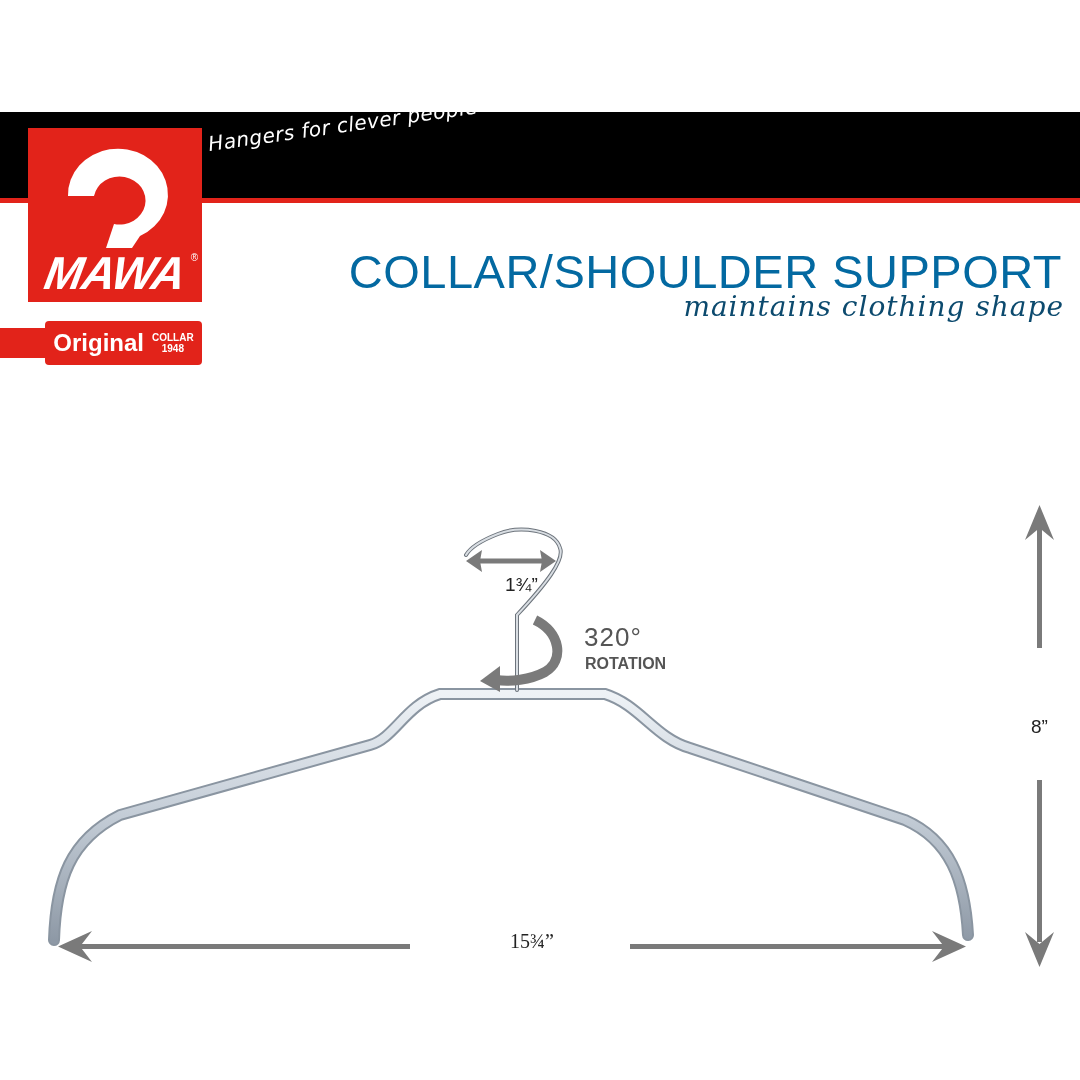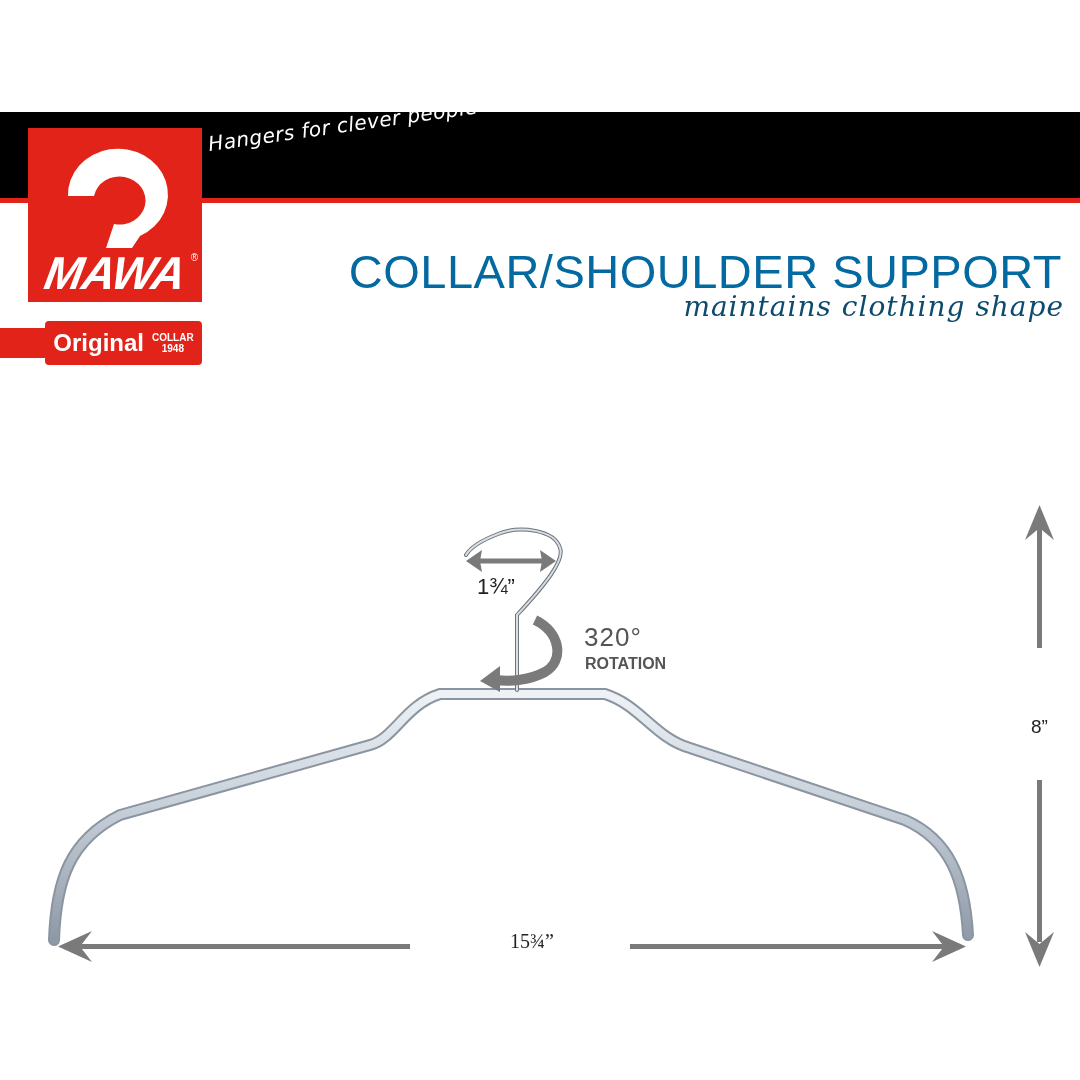--- a/index.html
+++ b/index.html
@@ -50,21 +50,21 @@
     .title {
       position: absolute; right: 18px; top: 244px;
       font-size: 47px; color: #0369a1; letter-spacing: 0.5px;
     }
     .subtitle {
       position: absolute; right: 16px; top: 290px;
       font-family: "DejaVu Serif", serif; font-style: italic;
       font-size: 28px; color: #0c4a6e; letter-spacing: 1px;
     }
     .label { position: absolute; color: #222222; }
-    .hook-dim { left: 477px; top: 574px; font-size: 22px; }
+    .hook-dim { left: 505px; top: 574px; font-size: 19px; }
     .rot-num { left: 584px; top: 622px; font-size: 26px; color: #555555; letter-spacing: 1px; }
     .rot-text { left: 585px; top: 655px; font-size: 16px; color: #555555; font-weight: bold; }
     .height-dim { left: 1031px; top: 716px; font-size: 19px; }
     .width-dim { left: 510px; top: 930px; font-size: 20px; font-family: Liberation Serif, serif; }
     svg.art { position: absolute; left: 0; top: 0; }
   </style>
 </head>
 <body>
 
 <div class="banner"></div>

